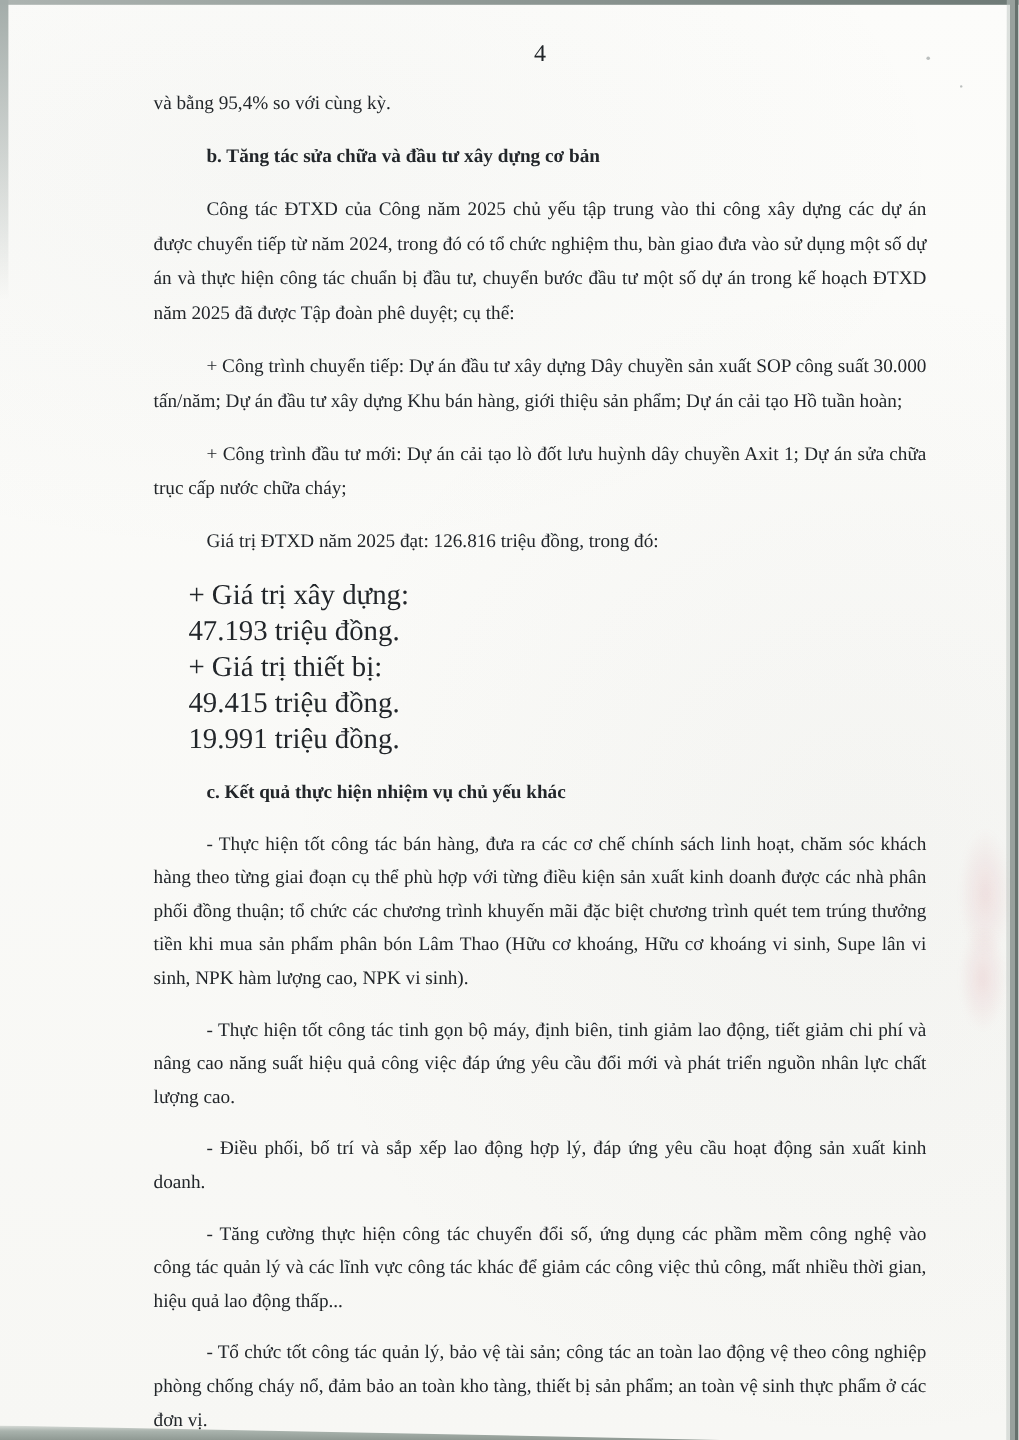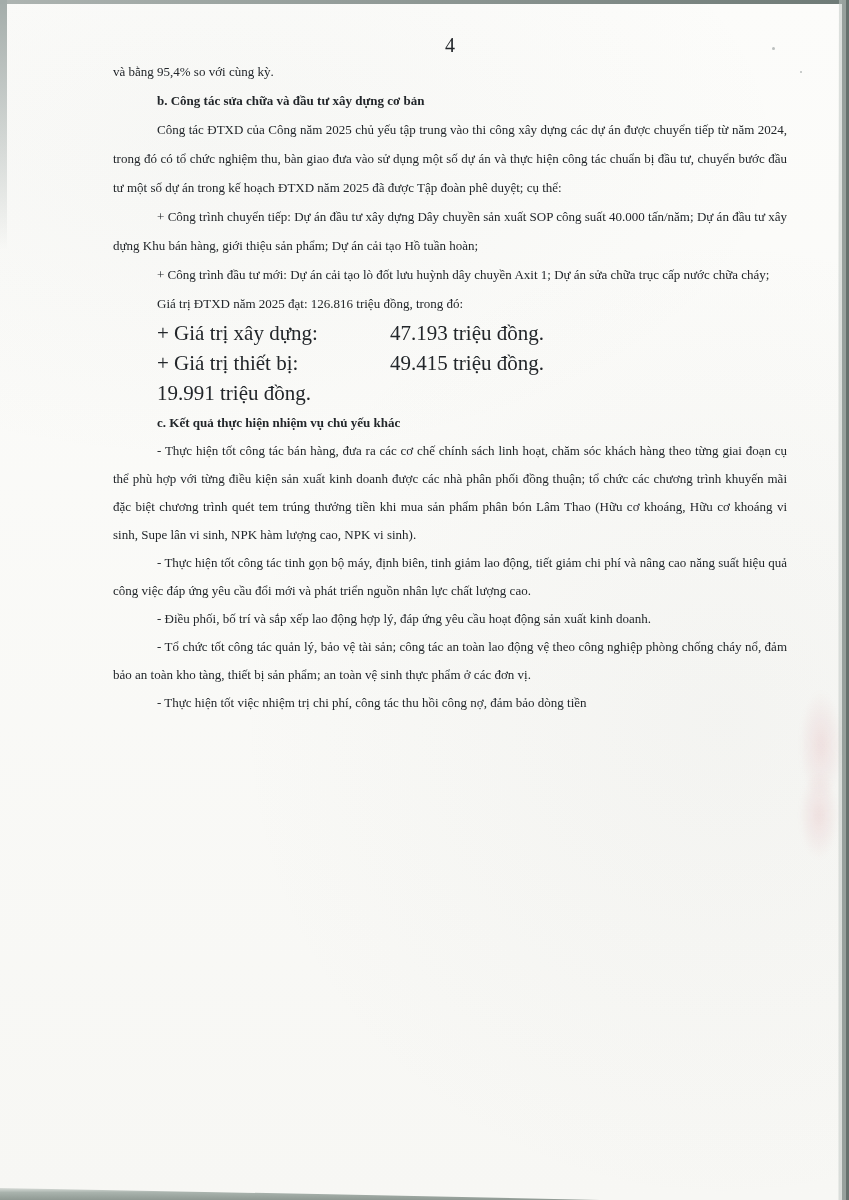--- a/index.html
+++ b/index.html
@@ -54,36 +54,37 @@
     right: 62px;
     top: 0;
   }
   .page-number {
     margin-top: 34px;
     text-align: center;
     font-size: 20px;
     line-height: 23px;
   }
   p.body {
-    margin: 0;
-    font-size: 13px;
+    margin: 15px;
+    font-size: 16px;
     line-height: 29px;
     text-align: justify;
   }
   p.c-body { line-height: 28px; }
   .indent { text-indent: 44px; }
   .bold { font-weight: bold; }
   .mt-intro { margin-top: 19px; }
   .mt-heading { margin-top: 13px; }
   .mt-para { margin-top: 3px; }
   .value-row {
     display: flex;
     padding-left: 44px;
-    font-size: 21px;
+    font-size: 24px;
     line-height: 30px;
+    flex-direction: column;
   }
   .value-row .vlabel { width: 233px; flex: 0 0 auto; }
 </style>
 </head>
 <body>
 
 <div class="page">
 
   <div class="edge-top"></div>
   <div class="edge-left"></div>
@@ -93,24 +94,24 @@
   <div class="bleed-mark bleed-b"></div>
   <div class="speck speck-a"></div>
   <div class="speck speck-b"></div>
 
   <div class="content">
 
     <div class="page-number">4</div>
 
     <p class="body mt-intro">và bằng 95,4% so với cùng kỳ.</p>
 
-    <p class="body bold indent mt-heading">b. Công tác sửa chữa và đầu tư xây dựng cơ bản</p>
+    <p class="body bold indent mt-heading">b. Tăng tác sửa chữa và đầu tư xây dựng cơ bản</p>
 
     <p class="body indent mt-para">Công tác ĐTXD của Công năm 2025 chủ yếu tập trung vào thi công xây dựng các dự án được chuyển tiếp từ  năm 2024, trong đó có tổ chức  nghiệm thu, bàn giao đưa vào sử dụng một số dự án và thực hiện công tác chuẩn bị đầu tư, chuyển bước đầu tư một số dự án trong kế hoạch ĐTXD năm 2025 đã được Tập đoàn phê duyệt; cụ thể:</p>
-    <p class="body indent mt-para">+ Công trình chuyển tiếp: Dự án đầu tư xây dựng Dây chuyền sản xuất SOP công suất 40.000 tấn/năm; Dự án đầu tư xây dựng Khu bán hàng, giới thiệu sản phẩm; Dự án cải tạo Hồ tuần hoàn;</p>
+    <p class="body indent mt-para">+ Công trình chuyển tiếp: Dự án đầu tư xây dựng Dây chuyền sản xuất SOP công suất 30.000 tấn/năm; Dự án đầu tư xây dựng Khu bán hàng, giới thiệu sản phẩm; Dự án cải tạo Hồ tuần hoàn;</p>
     <p class="body indent mt-para">+ Công trình đầu tư mới: Dự án cải tạo lò đốt lưu huỳnh dây chuyền Axit 1; Dự án sửa chữa trục cấp nước chữa cháy;</p>
 
     <p class="body indent mt-para">Giá trị ĐTXD năm 2025 đạt: 126.816 triệu đồng, trong đó:</p>
 
     <div class="value-row">
       <span class="vlabel">+ Giá trị xây dựng:</span>
       <span class="vamount">47.193 triệu đồng.</span>
     </div>
     <div class="value-row">
       <span class="vlabel">+ Giá trị thiết bị:</span>
@@ -118,17 +119,18 @@
     </div>
     <div class="value-row">
       <span class="vamount">19.991 triệu đồng.</span>
     </div>
 
     <p class="body bold indent">c. Kết quả thực hiện nhiệm vụ chủ yếu khác</p>
 
     <p class="body c-body indent mt-para">- Thực hiện tốt công tác bán hàng, đưa ra các cơ chế chính sách linh hoạt, chăm sóc khách hàng theo từng giai đoạn cụ thể phù hợp với từng điều kiện sản xuất kinh doanh được các nhà phân phối đồng thuận; tổ chức các chương trình khuyến mãi đặc biệt chương trình quét tem trúng thưởng tiền khi mua sản phẩm phân bón Lâm Thao (Hữu cơ khoáng, Hữu cơ khoáng vi sinh, Supe lân vi sinh, NPK hàm lượng cao, NPK vi sinh).</p>
     <p class="body c-body indent mt-para">- Thực hiện tốt công tác tinh gọn bộ máy, định biên, tinh giảm lao động, tiết giảm chi phí và nâng cao năng suất hiệu quả công việc đáp ứng yêu cầu đổi mới và phát triển nguồn nhân lực chất lượng cao.</p>
     <p class="body c-body indent mt-para">- Điều phối, bố trí và sắp xếp lao động hợp lý, đáp ứng yêu cầu hoạt động sản xuất kinh doanh.</p>
+    <p class="body c-body indent mt-para">- Tăng cường thực hiện công tác chuyển đổi số, ứng dụng các phầm mềm công nghệ vào công tác quản lý và các lĩnh vực công tác khác để giảm các công việc thủ công, mất nhiều thời gian, hiệu quả lao động thấp...</p>
     <p class="body c-body indent mt-para">- Tổ chức tốt công tác quản lý, bảo vệ tài sản; công tác an toàn lao động vệ theo công nghiệp phòng chống cháy nổ, đảm bảo an toàn kho tàng, thiết bị sản phẩm; an toàn vệ sinh thực phẩm ở các đơn vị.</p>
     <p class="body c-body indent mt-para">- Thực hiện tốt việc nhiệm trị chi phí, công tác thu hồi công nợ, đảm bảo dòng tiền</p>
 
   </div>
 </div>
 
 </body></html>

